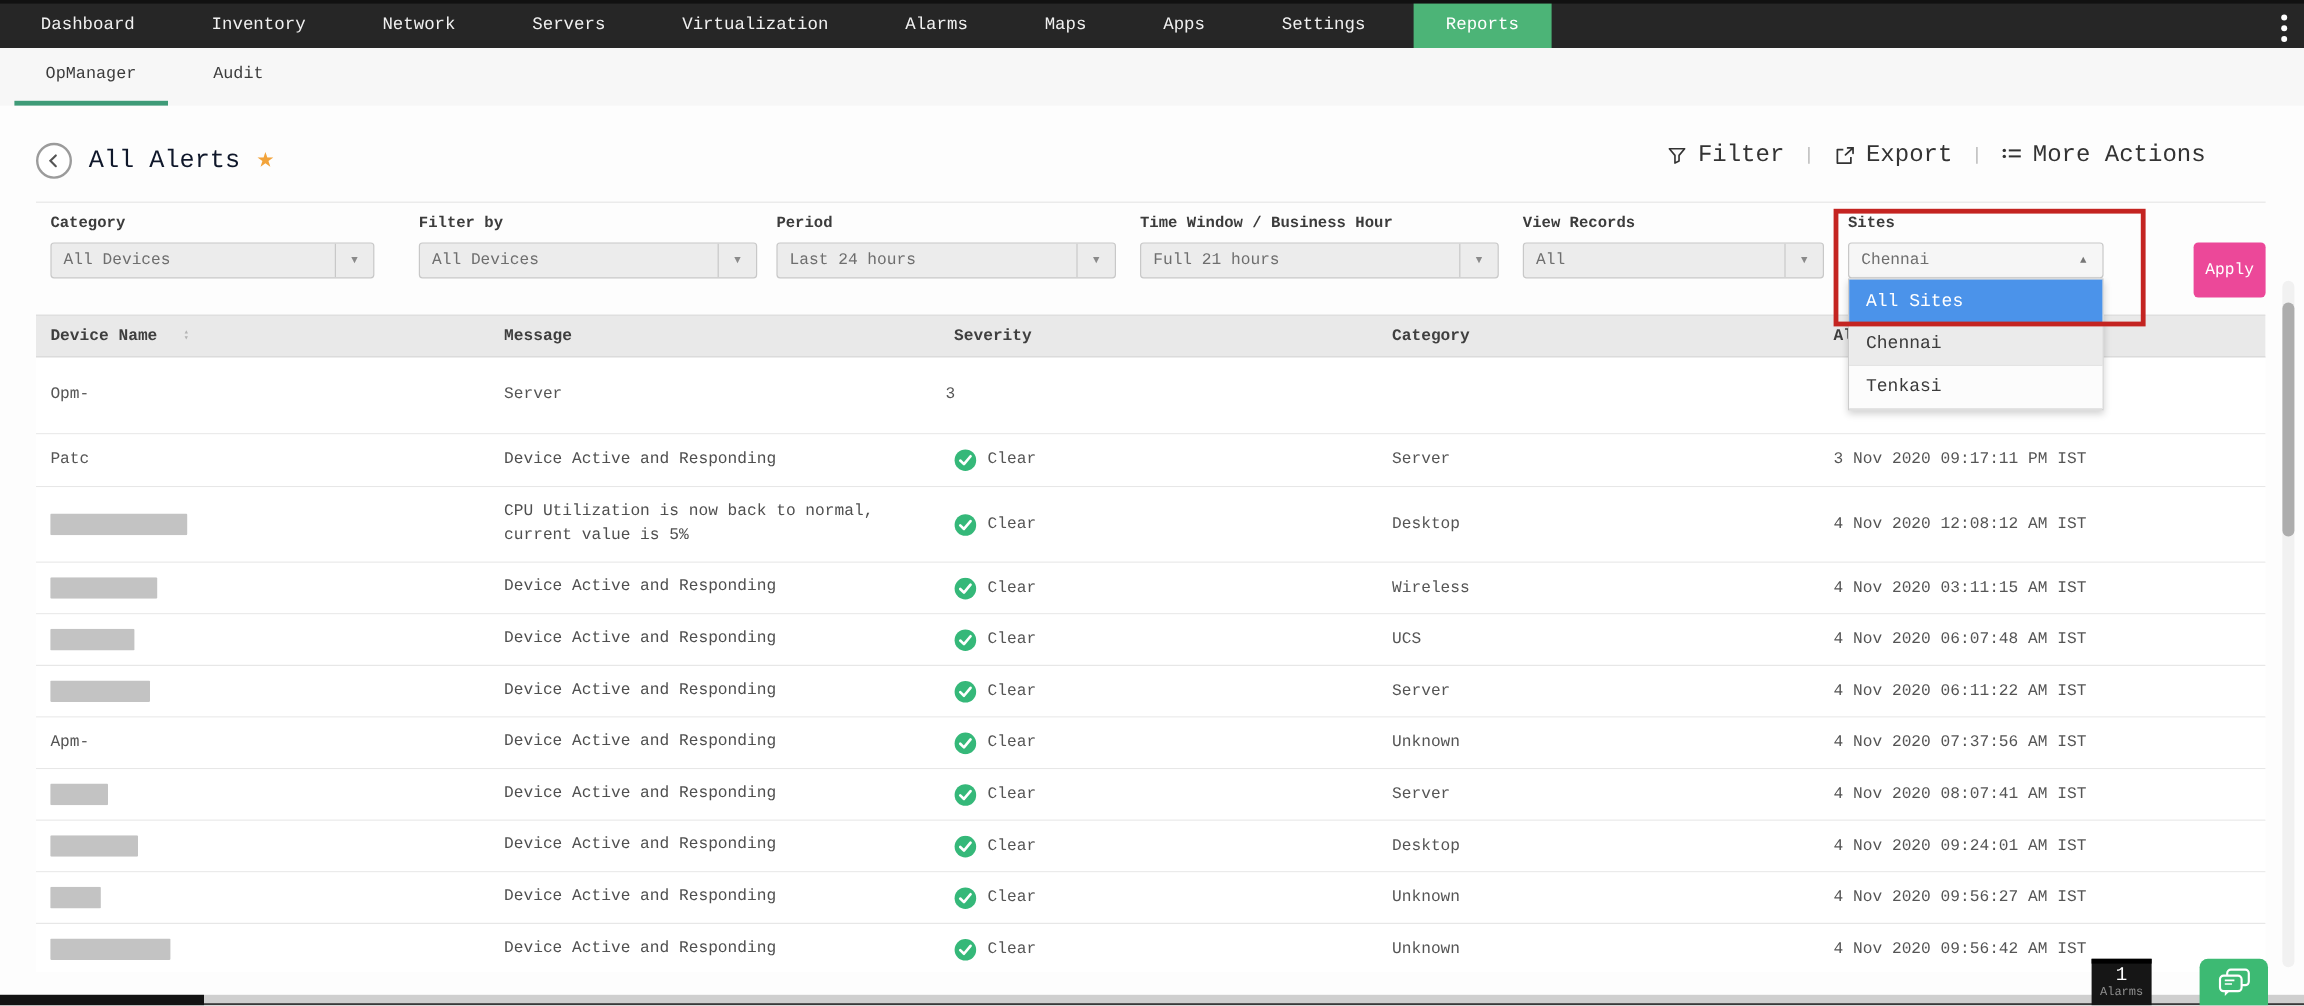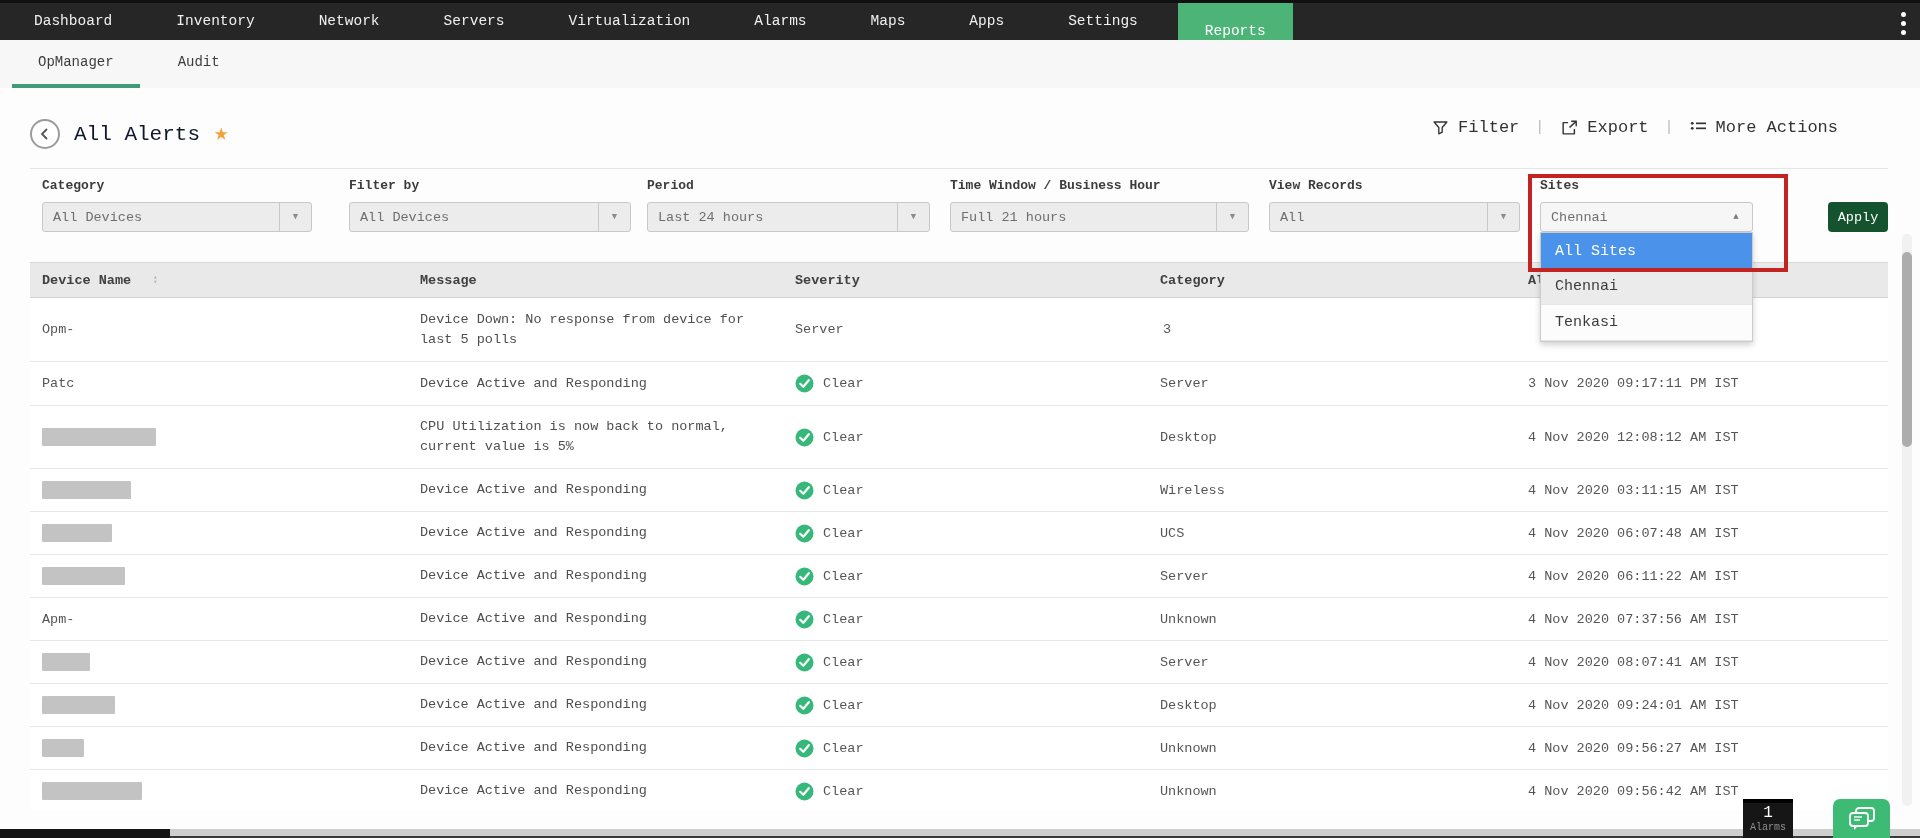--- a/index.html
+++ b/index.html
@@ -6,41 +6,41 @@
   html,body { width:1920px; height:838px; overflow:hidden; background:#fff;
               font-family:"Liberation Sans","DejaVu Sans",sans-serif; }
   .frame { position:relative; width:1920px; height:838px; background:#fdfdfd; overflow:hidden;font-family:Liberation Mono, monospace; }
 
   
   .topnav { position:absolute; left:0; top:0; width:1920px; height:40px; background:#262626;
             border-top:3px solid #111; display:flex; align-items:stretch; }
   .topnav-items { display:flex; align-items:stretch; padding-left:10px; }
   .nav-item { color:#f0f0f0; font-size:14.5px; line-height:37px; padding:0 24px; margin-right:16px;
               cursor:pointer; white-space:nowrap; }
-  .nav-item.active { background:#4cb477; margin-right:0; padding:10px 27px; color:#fff; }
+  .nav-item.active { background:#4cb477; margin-right:0; padding:0 27px; color:#fff; }
   .kebab { position:absolute; right:14px; top:0; height:40px; display:flex; flex-direction:column;
            justify-content:center; gap:4px; cursor:pointer; }
   .kebab i { width:5px; height:5px; border-radius:50%; background:#fff; display:block; }
 
   
   .subnav { position:absolute; left:0; top:40px; width:1920px; height:48px; background:#f7f7f7;
             display:flex; align-items:stretch; padding-left:12px; }
   .subnav-item { font-size:14px; color:#3c3c3c; line-height:44px; padding:0 26px; margin-right:12px;
                  cursor:pointer; position:relative; white-space:nowrap; }
   .subnav-item.active::after { content:""; position:absolute; left:0; right:0; bottom:0; height:4px;
                  background:#3f9b78; }
 
   
   .titlebar { position:absolute; left:30px; top:112px; height:44px; display:flex; align-items:center; gap:14px; }
   .back-btn { width:30px; height:30px; border:2px solid #9b9b9b; border-radius:50%; display:flex;
               align-items:center; justify-content:center; cursor:pointer; background:#fff; }
   .page-title { font-size:21px; color:#0f172a; }
   .star { font-size:24px; color:#f2a33a; cursor:pointer; line-height:1; }
   .actions { position:absolute; right:82px; top:118px; display:flex; align-items:center; gap:16px; }
-  .action { display:flex; align-items:center; gap:9px; font-size:17px; color:#333; cursor:pointer; white-space:nowrap; }
+  .action { display:flex; align-items:center; gap:9px; font-size:20px; color:#333; cursor:pointer; white-space:nowrap; }
   .action svg { display:block; }
   .action-sep { color:#bbb; font-size:15px; }
 
   .divider { position:absolute; left:30px; top:168px; width:1858px; height:1px; background:#e6e6e6; }
 
   
   .filterbar { position:absolute; left:42px; top:178px; display:flex; }
   .filter { display:flex; flex-direction:column; }
   .filter:nth-child(1){width:270px;margin-right:37px}
   .filter:nth-child(2){width:282px;margin-right:16px}
@@ -50,21 +50,21 @@
   .filter:nth-child(6){width:213px;}
   .filter-label { font-size:13px; font-weight:700; color:#3c3c3c; margin-bottom:9px; white-space:nowrap; }
   .select { height:30px; background:#ececec; border:1px solid #c8c8c8; border-radius:3px;
             display:flex; align-items:center; cursor:pointer; overflow:hidden; }
   .select .val { flex:1; padding:0 10px; font-size:13.5px; color:#6e6e6e; white-space:nowrap; overflow:hidden; }
   .select .arrow { width:32px; align-self:stretch; border-left:1px solid #c8c8c8; display:flex;
             align-items:center; justify-content:center; font-size:9px; color:#8a8a8a; }
   .select.open { background:#f6f6f6; }
   .select.open .arrow { border-left:none; color:#777; }
 
-  .apply-btn { position:absolute; left:1828px; top:202px; width:60px; height:30px; background:#14532d;
+  .apply-btn { position:absolute; left:1828px; top:202px; width:60px; height:46px; background:#ec4899;
                color:#fff; border:none; border-radius:4px; font-size:13.5px; cursor:pointer;
                font-family:inherit; }
 
   
   .sites-menu { position:absolute; left:1540px; top:232px; width:213px; z-index:55;
                 border:1px solid #ccc; background:#fff; box-shadow:0 3px 6px rgba(0,0,0,.18); }
   .sites-option { height:36px; display:flex; align-items:center; padding:0 14px; font-size:15px;
                   color:#3b3b3b; cursor:pointer; background:#fcfcfc; border-bottom:1px solid #e4e4e4; }
   .sites-option.selected { background:#4b93ea; color:#fff; border-bottom:none; }
   .sites-option.alt { background:#ebebeb; }
@@ -239,21 +239,20 @@
         <div class="th col3">
           <span>Category</span>
         </div>
         <div class="th col4">
           <span>Alarm Time</span>
         </div>
       </div>
     <div id="tbody">
         <div class="trow" style="height: 64px;">
           <div class="td col0">Opm-</div>
-          <div class="td msg col1">Device Down: No response from device for last 5 polls</div>
           <div class="td col3">Server</div>
           <div class="td col4">3</div>
         </div>
         <div class="trow" style="height: 44px;">
           <div class="td col0">Patc</div>
           <div class="td msg col1">Device Active and Responding</div>
           <div class="td col2">
             <span class="sev">
               <svg width="19" height="19" viewBox="0 0 19 19">
                 <circle cx="9.5" cy="9.5" r="9" fill="#35b879"></circle>

